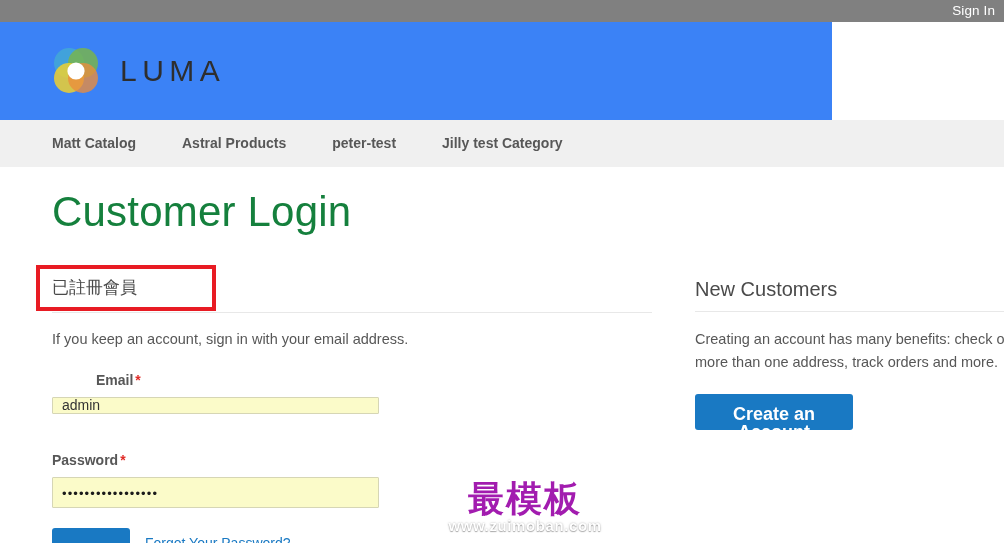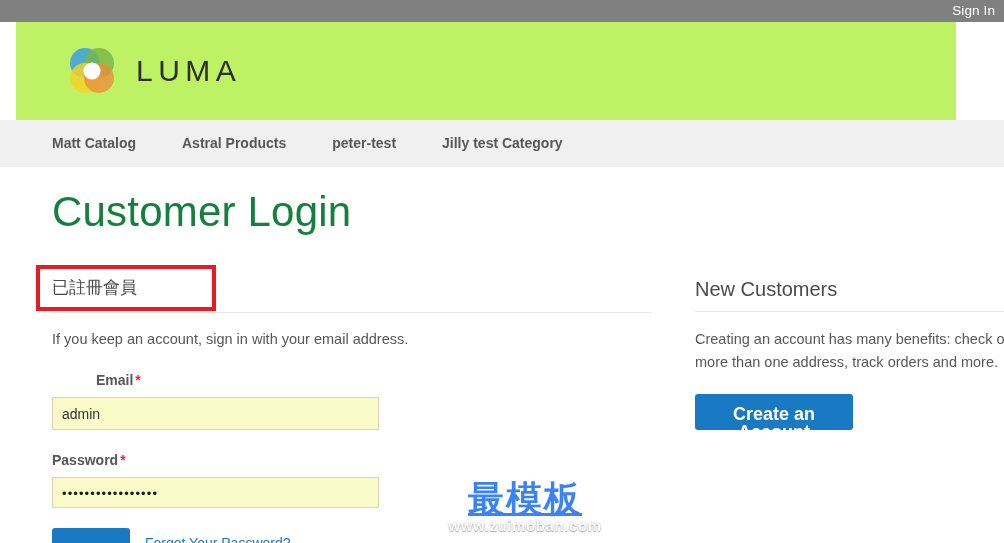--- a/index.html
+++ b/index.html
@@ -35,24 +35,24 @@
     top: 1px;
     font-size: 13.5px;
     color: #ffffff;
     line-height: 19px;
     letter-spacing: .1px;
   }
 
   
   .header {
     position: absolute;
-    top: 22px; left: 16px;
-    width: 940px;
+    top: 22px; left: 0;
+    width: 832px;
     height: 98px;
-    background: #bef264;
+    background: #3b82f6;
   }
   .logo-wrap {
     position: absolute;
     left: 52px;
     top: 25px;
     display: flex;
     align-items: center;
   }
   .logo-mark {
     width: 48px;
@@ -159,21 +159,21 @@
     font-size: 14px;
     font-weight: bold;
     color: #575757;
     line-height: 18px;
   }
   .req { color: #e02b27; font-weight: bold; margin-left: 2px; }
 
   .field-input {
     position: absolute;
     width: 327px;
-    height: 33px;
+    height: 17px;
     background: #fbfbc9;
     border: 1px solid #d6d6b5;
     border-radius: 1px;
     font-family: "Liberation Sans", sans-serif;
     font-size: 14px;
     color: #333333;
     padding: 0 9px;
     line-height: 29px;
     outline: none;
   }
@@ -275,24 +275,23 @@
     top: 478px;
     width: 170px;
     text-align: center;
     pointer-events: none;
     user-select: none;
   }
   .wm-cn {
     font-family: "DejaVu Serif", serif;
     font-size: 36px;
     font-weight: bold;
-    color: #3b82f6;
+    color: #a21caf;
     line-height: 40px;
     letter-spacing: 2px;
-    text-decoration: underline;
   }
   .wm-url {
     font-family: "Liberation Sans", sans-serif;
     font-size: 15px;
     font-weight: bold;
     color: #ffffff;
     text-shadow: 0 1px 1px rgba(0,0,0,.28), 0 0 2px rgba(120,120,120,.55);
     letter-spacing: .6px;
     line-height: 18px;
     margin-top: -1px;

